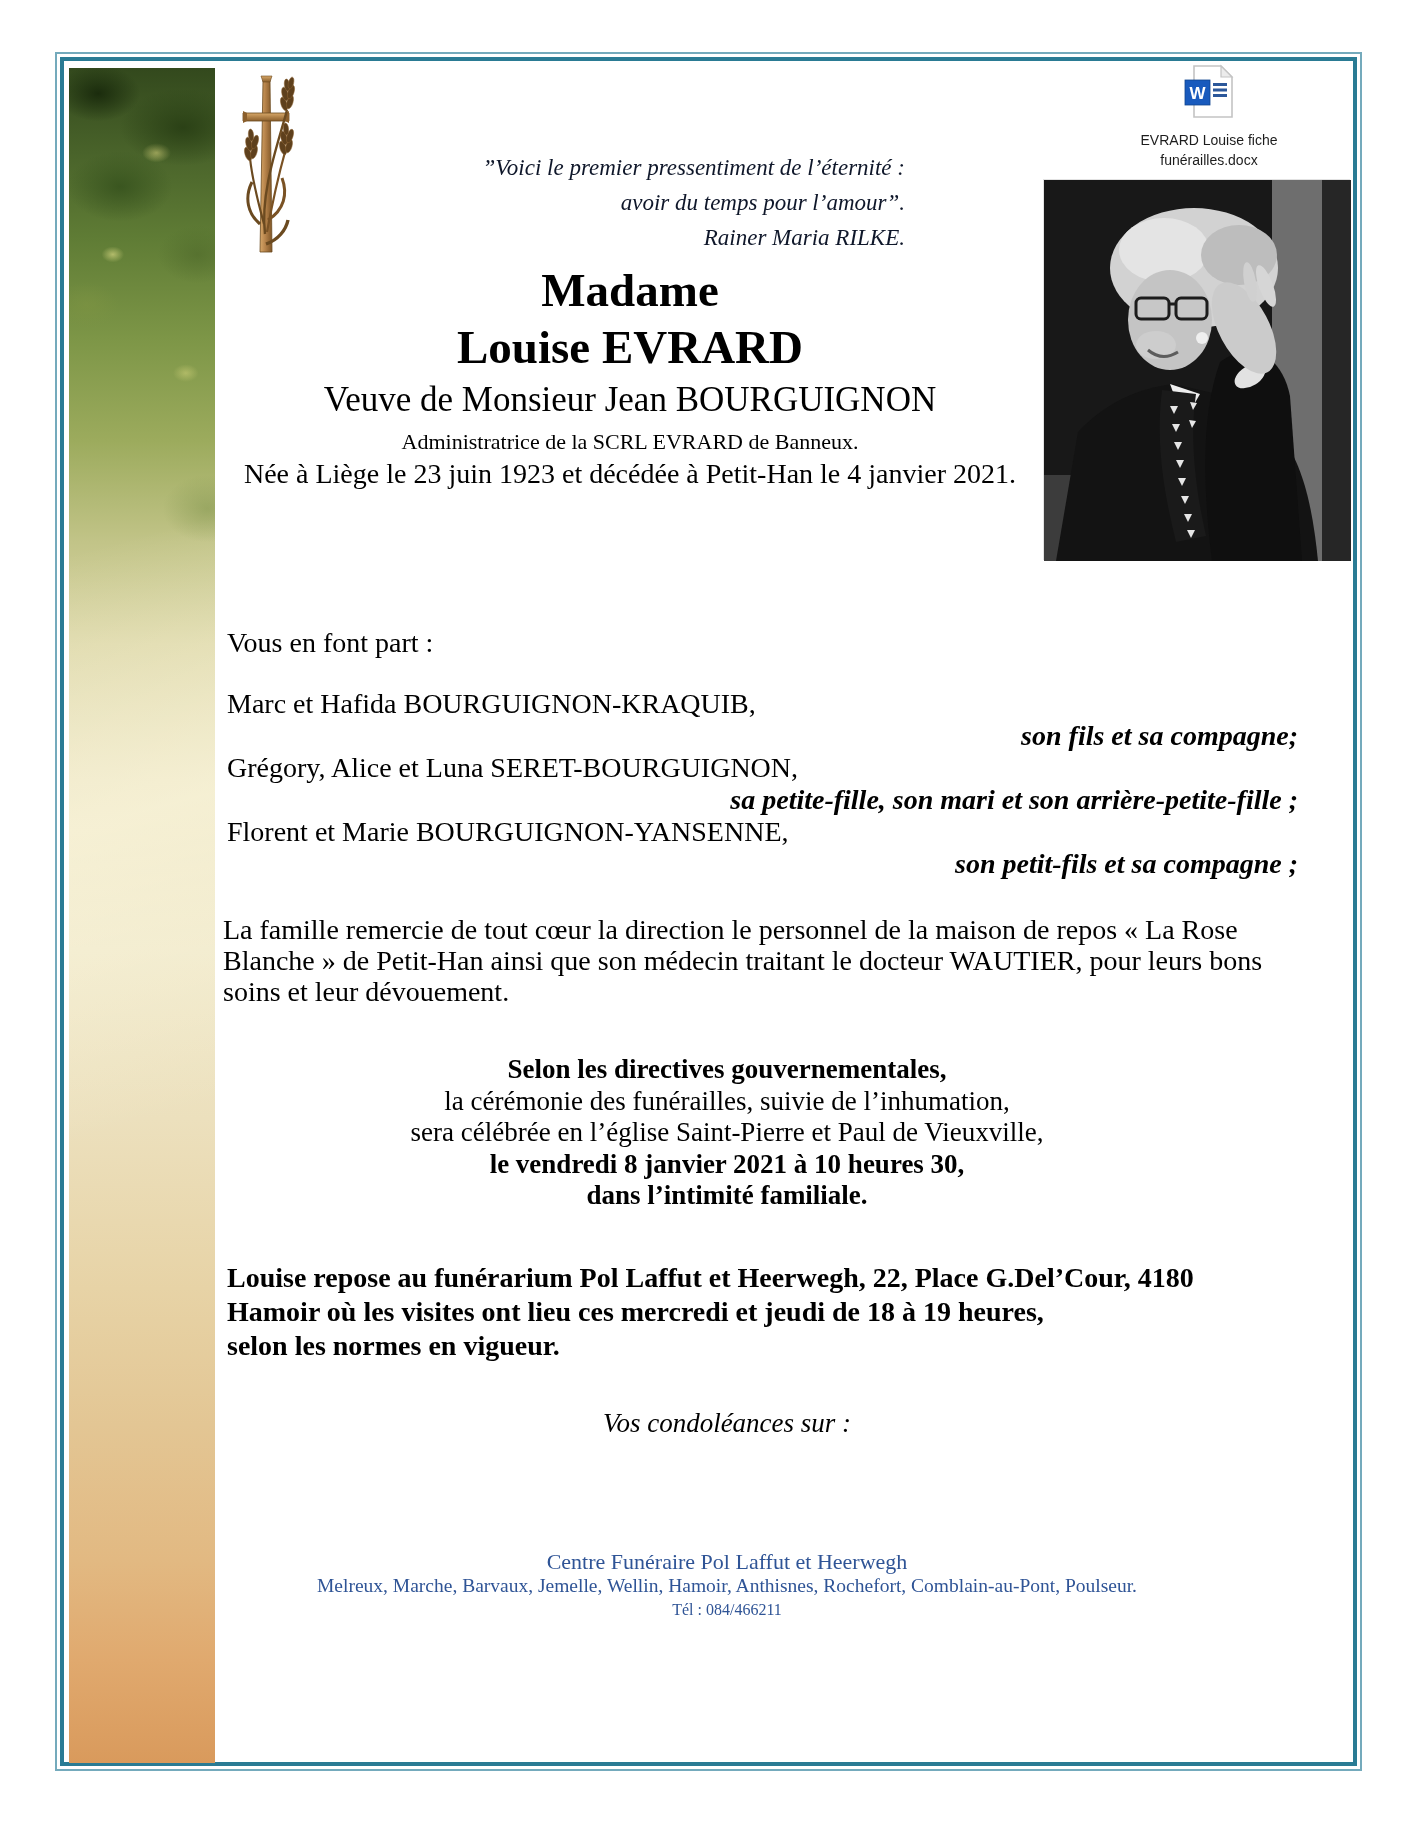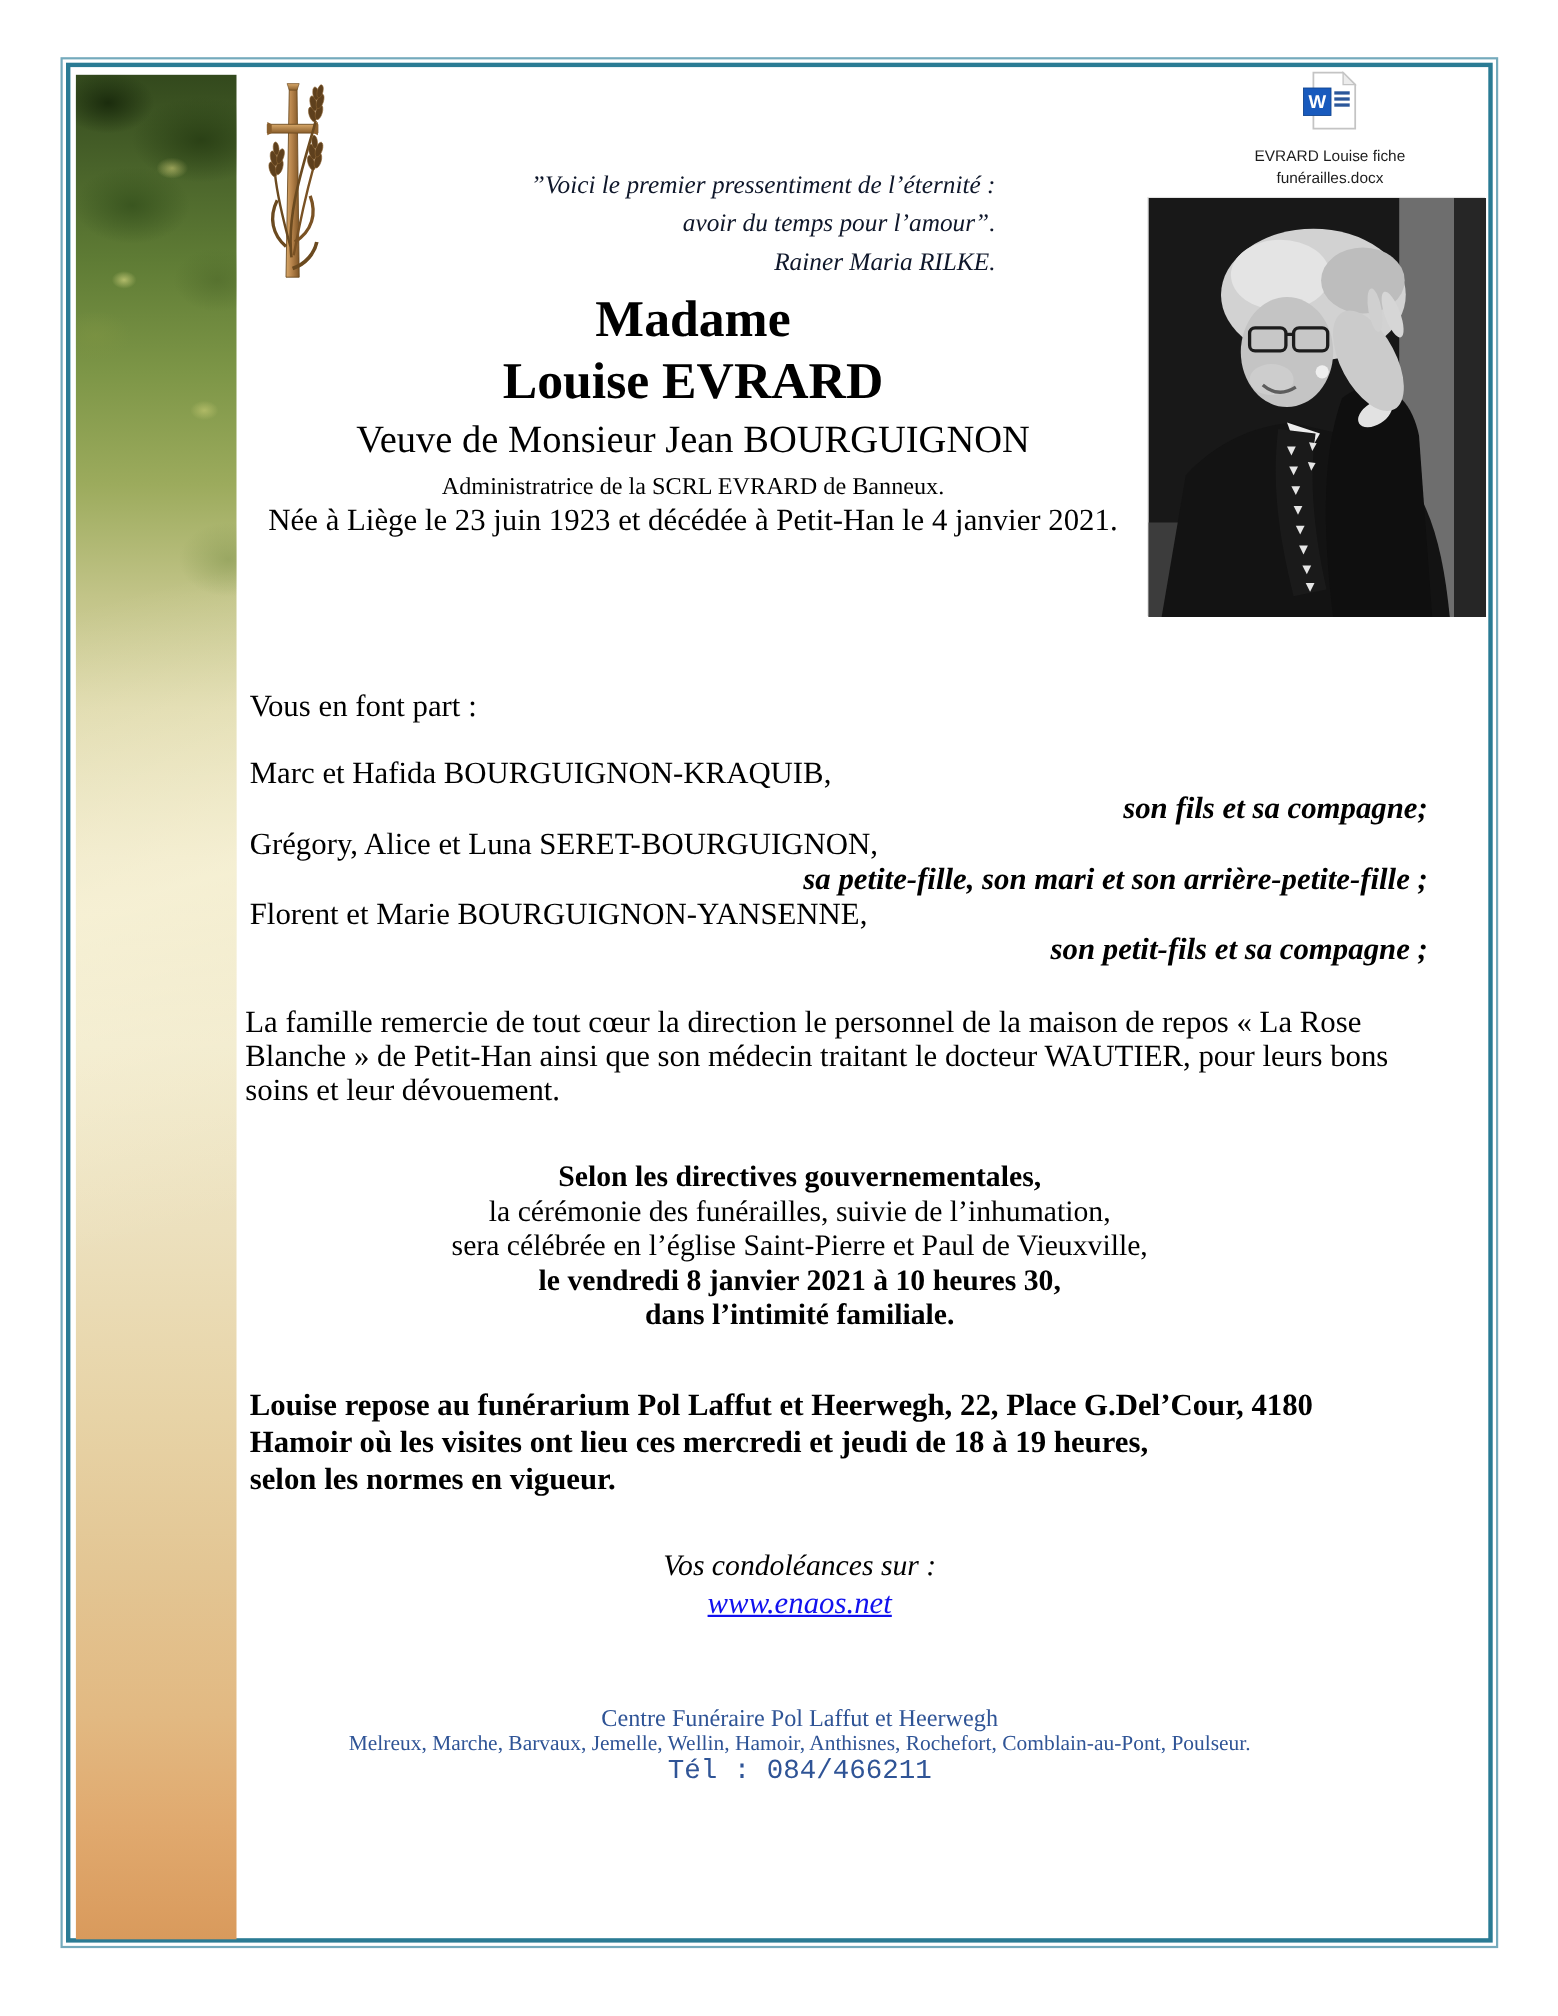--- a/index.html
+++ b/index.html
@@ -59,21 +59,21 @@
   .visitation { position:absolute; left:227px; top:1261px; width:1000px; font-weight:bold; font-size:28px; line-height:34px; }
   .condolences { position:absolute; left:227px; top:1406px; width:1000px; text-align:center; }
   .condolences .label { font-style:italic; font-size:27px; line-height:34px; }
   .condolences a {
     display:block; font-style:italic; font-size:28px; line-height:35px;
     text-decoration:underline;
   }
   .footer { position:absolute; left:227px; top:1549px; width:1000px; text-align:center; }
   .footer .company   { font-size:22px;   line-height:25px; }
   .footer .locations { font-size:19.5px; line-height:24px; }
-  .footer .phone     { font-size:25px; line-height:24px;font-family:Liberation Mono, monospace; }
+  .footer .phone     { font-size:16px; line-height:24px; }
 </style>
 </head>
 <body>
 
 <div class="page-frame"></div>
 
 <div class="forest-strip"></div>
 
 <div class="cross-art">
   <svg viewBox="0 0 72 186" width="72" height="186">
@@ -238,20 +238,19 @@
 </div>
 
 <div class="visitation">
   <div>Louise repose au funérarium Pol Laffut et Heerwegh, 22, Place G.Del’Cour, 4180</div>
   <div>Hamoir où les visites ont lieu ces mercredi et jeudi de 18 à 19 heures,</div>
   <div>selon les normes en vigueur.</div>
 </div>
 
 <div class="condolences">
   <div class="label">Vos condoléances sur :</div>
-  <a href="#" id="link-1" style="color: rgb(17, 17, 238);">www.enaos.net</a>
 </div>
 
 <div class="footer" id="footer" style="color: rgb(47, 84, 150);">
   <div class="company">Centre Funéraire Pol Laffut et Heerwegh</div>
   <div class="locations">Melreux, Marche, Barvaux, Jemelle, Wellin, Hamoir, Anthisnes, Rochefort, Comblain-au-Pont, Poulseur.</div>
   <div class="phone">Tél : 084/466211</div>
 </div>
 
 </body></html>

